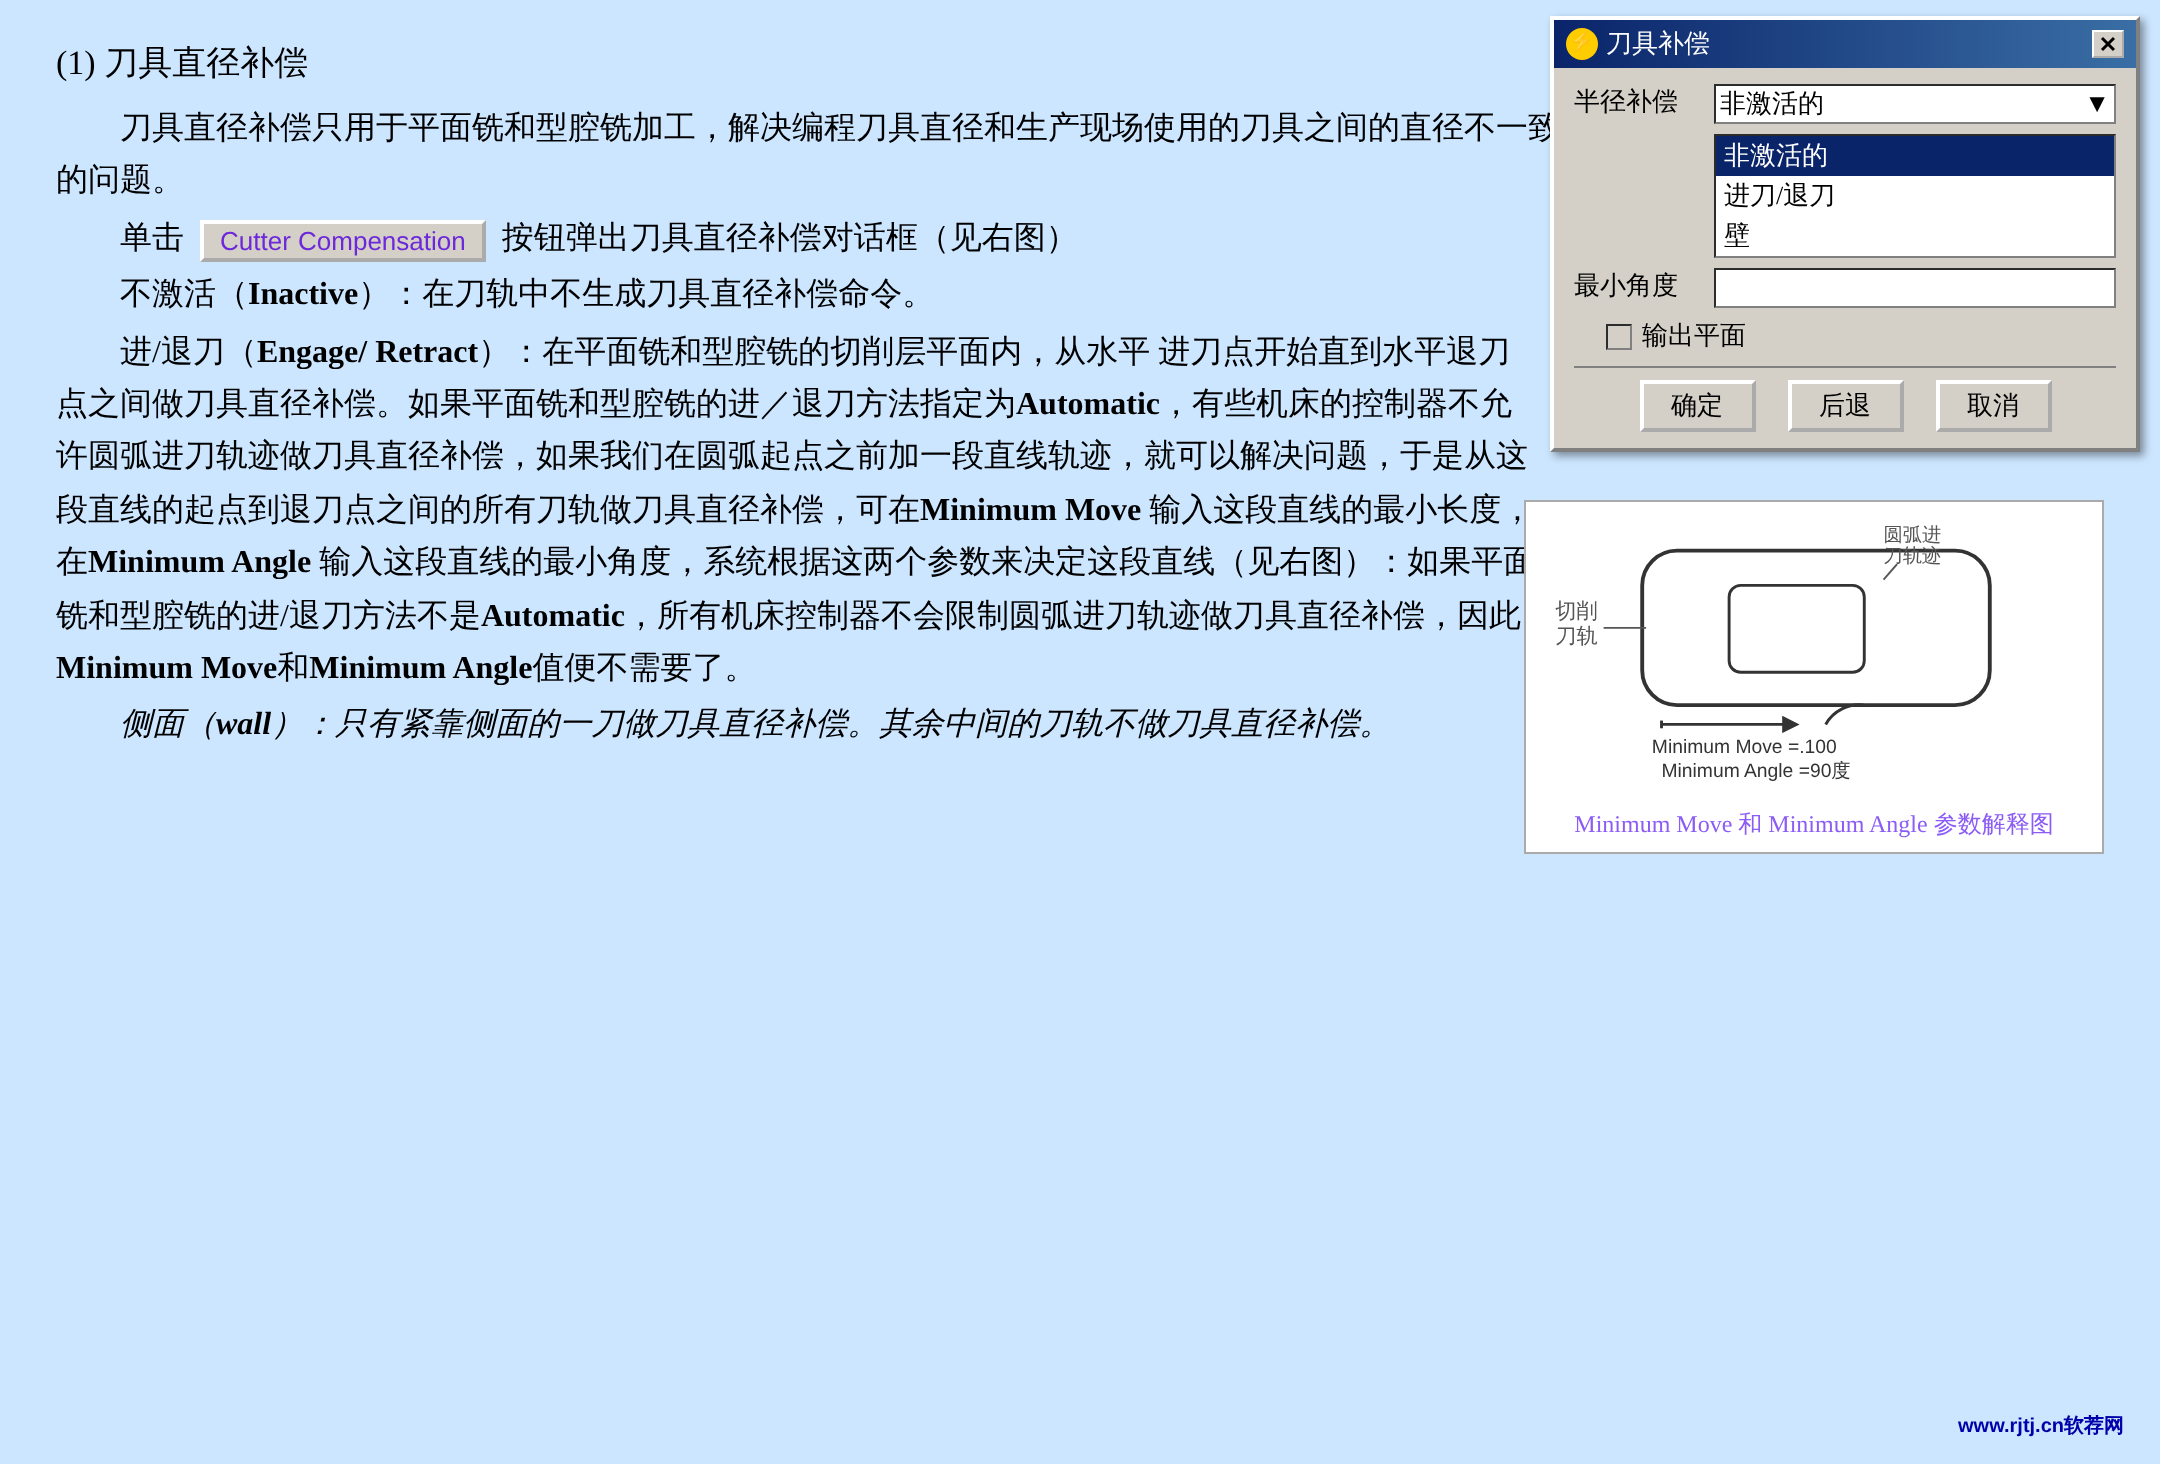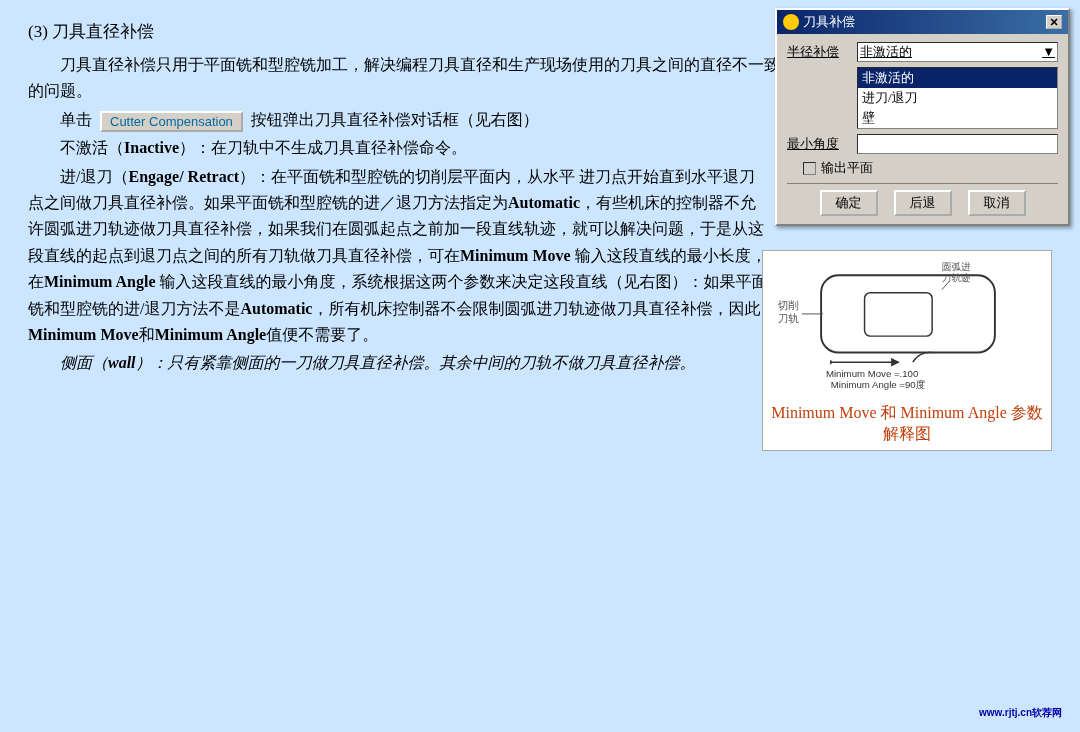--- a/index.html
+++ b/index.html
@@ -25,21 +25,21 @@
       margin-bottom: 6px;
     }
 
     .inline-btn {
       display: inline-block;
       background: #d4d0c8;
       border: 2px outset #fff;
       padding: 1px 8px;
       font-size: 13px;
       font-family: Arial, sans-serif;
-      color: #0369a1;
+      color: #6d28d9;
       cursor: pointer;
       vertical-align: middle;
       margin: 0 4px;
     }
 
     .bold-inline {
       font-weight: bold;
     }
 
     
@@ -98,25 +98,24 @@
       justify-content: center;
       font-weight: bold;
     }
 
     .dialog-body {
       padding: 8px 10px;
     }
 
     .dialog-row {
       display: flex;
-      align-items: center;
+      align-items: flex-start;
       margin-bottom: 5px;
       font-size: 13px;
       font-family: "SimSun", serif;
-      text-decoration: underline;
     }
 
     .dialog-label {
       width: 70px;
       color: #000;
       font-size: 13px;
     }
 
     .dialog-control {
       flex: 1;
@@ -211,23 +210,23 @@
       border: 1px solid #aaa;
       padding: 5px;
     }
 
     .diagram-svg {
       width: 280px;
       height: 140px;
     }
 
     .diagram-caption {
-      font-size: 16px;
+      font-size: 12px;
       text-align: center;
-      color: #c2410c;
+      color: #8b5cf6;
       margin-top: 3px;
     }
 
     .watermark {
       position: absolute;
       bottom: 12px;
       right: 18px;
       font-size: 10px;
       color: #0000aa;
       font-family: Arial, sans-serif;
@@ -237,21 +236,21 @@
     
     .content-block {
       max-width: 760px;
     }
   </style>
 </head>
 <body>
 
 <div class="main-content">
   <div class="content-block">
-    <div class="title-line">(3) 刀具直径补偿</div>
+    <div class="title-line">(1) 刀具直径补偿</div>
 
     <div style="text-indent:2em; line-height:1.65; margin-bottom:2px;">
       刀具直径补偿只用于平面铣和型腔铣加工，解决编程刀具直径和生产现场使用的刀具之间的直径不一致的问题。
     </div>
 
     <div style="text-indent:0; line-height:1.65; margin-bottom:2px; margin-left:2em;">
       单击 <button class="inline-btn">Cutter Compensation</button> 按钮弹出刀具直径补偿对话框（见右图）
     </div>
 
     <div style="text-indent:2em; line-height:1.65; margin-bottom:2px;">

